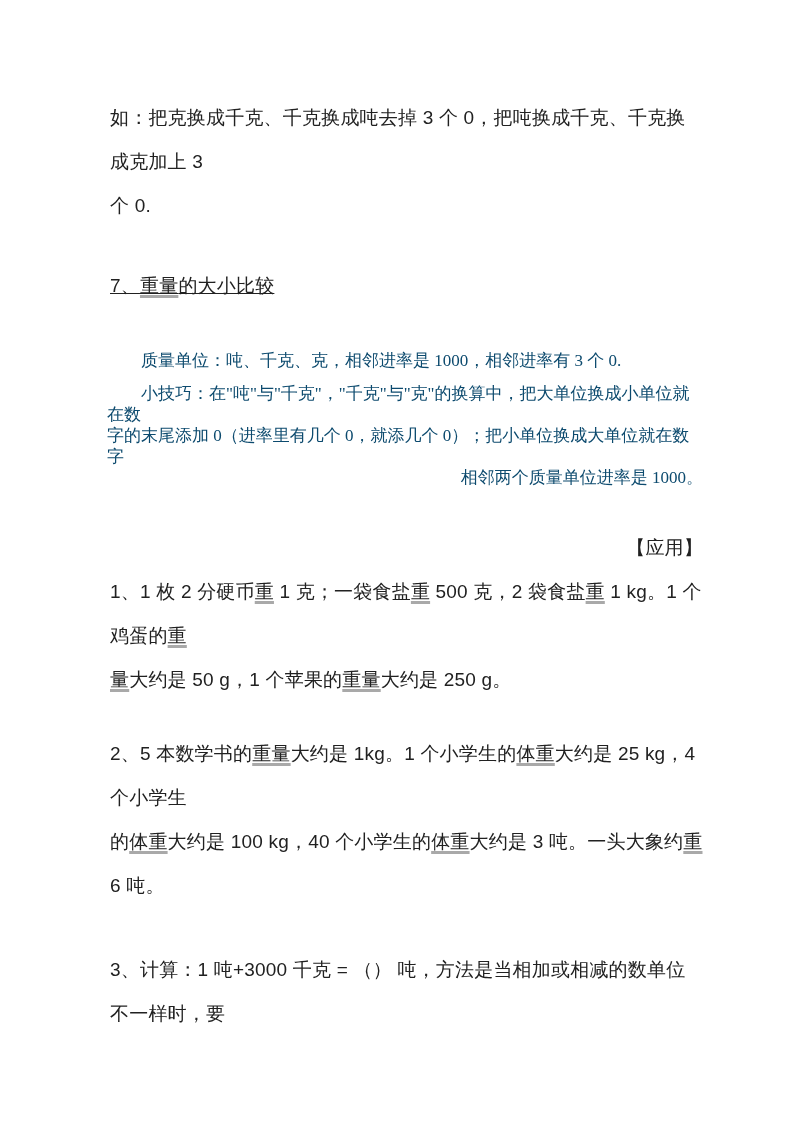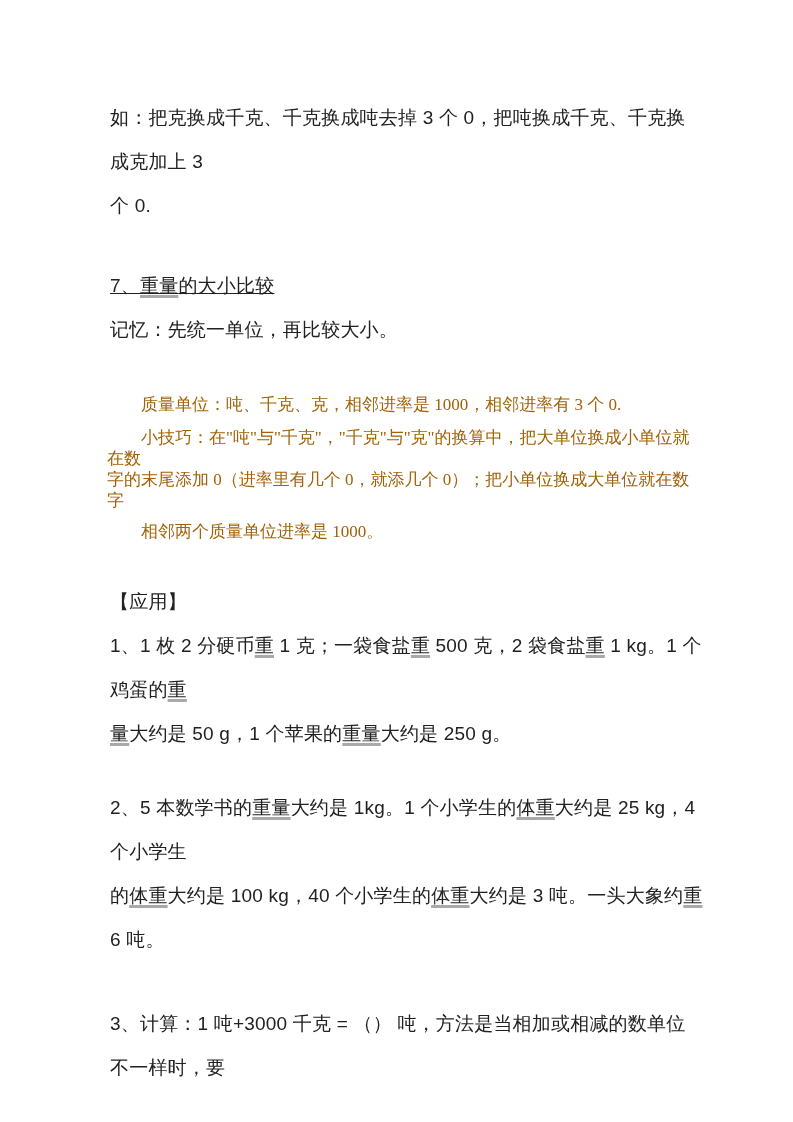--- a/index.html
+++ b/index.html
@@ -20,30 +20,30 @@
   .sans{
     font-size:19px;
     line-height:44px;
     letter-spacing:0.2px;
   }
   .serif-block{
     margin-top:42px;
     margin-left:-3px;
     font-family:"Liberation Serif", serif;
     font-size:17px;
-    color:#a16207;
+    color:#0c4a6e;
   }
   .serif-block .para{line-height:21px;}
   .line{white-space:pre-wrap;}
   .ind{text-indent:2em;}
   .mt-heading{margin-top:36px;text-decoration:underline;}
   .mt-tip{margin-top:12px;}
-  .mt-rate{margin-top:10px;}
+  .mt-rate{text-align:right;}
   .mt-eq{margin-top:14px;}
-  .mt-app{margin-top:38px;}
+  .mt-app{margin-top:38px;text-align:right;}
   .mt-item2{margin-top:30px;}
   .mt-item3{margin-top:40px;}
   .mark{
     text-decoration:underline;
     text-decoration-color:#a9a9a9;
     text-decoration-thickness:2.5px;
     text-underline-offset:3px;
   }
 </style>
 </head>
@@ -53,23 +53,20 @@
 
   <div class="para sans">
       <div class="line"><span class="">如：把克换成千克、千克换成吨去掉 3 个 0，把吨换成千克、千克换成克加上 3</span></div>
       <div class="line"><span class="">个 0.</span></div>
     </div>
 
   <div class="para sans mt-heading">
       <div class="line"><span class="">7、</span><span class="mark">重量</span><span class="">的大小比较</span></div>
     </div>
 
-  <div class="para sans">
-      <div class="line"><span class="">记忆：先统一单位，再比较大小。</span></div>
-    </div>
 
   <div class="serif-block">
     <div class="para">
         <div class="line ind"><span class="">质量单位：吨、千克、克，相邻进率是 1000，相邻进率有 3 个 0.</span></div>
       </div>
 
     <div class="para mt-tip">
         <div class="line ind"><span class="">小技巧：在"吨"与"千克"，"千克"与"克"的换算中，把大单位换成小单位就在数</span></div>
         <div class="line"><span class="">字的末尾添加 0（进率里有几个 0，就添几个 0）；把小单位换成大单位就在数字</span></div>
       </div>

